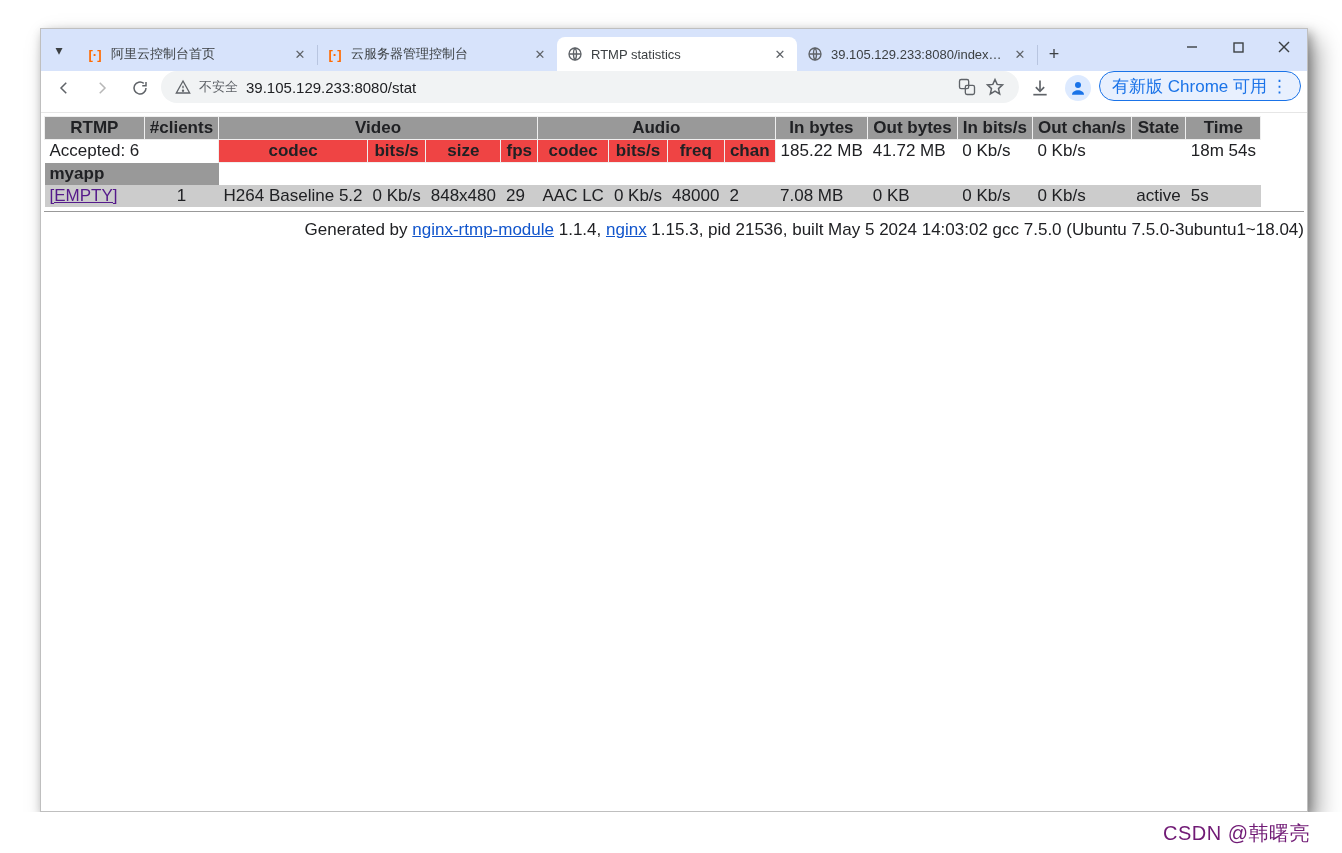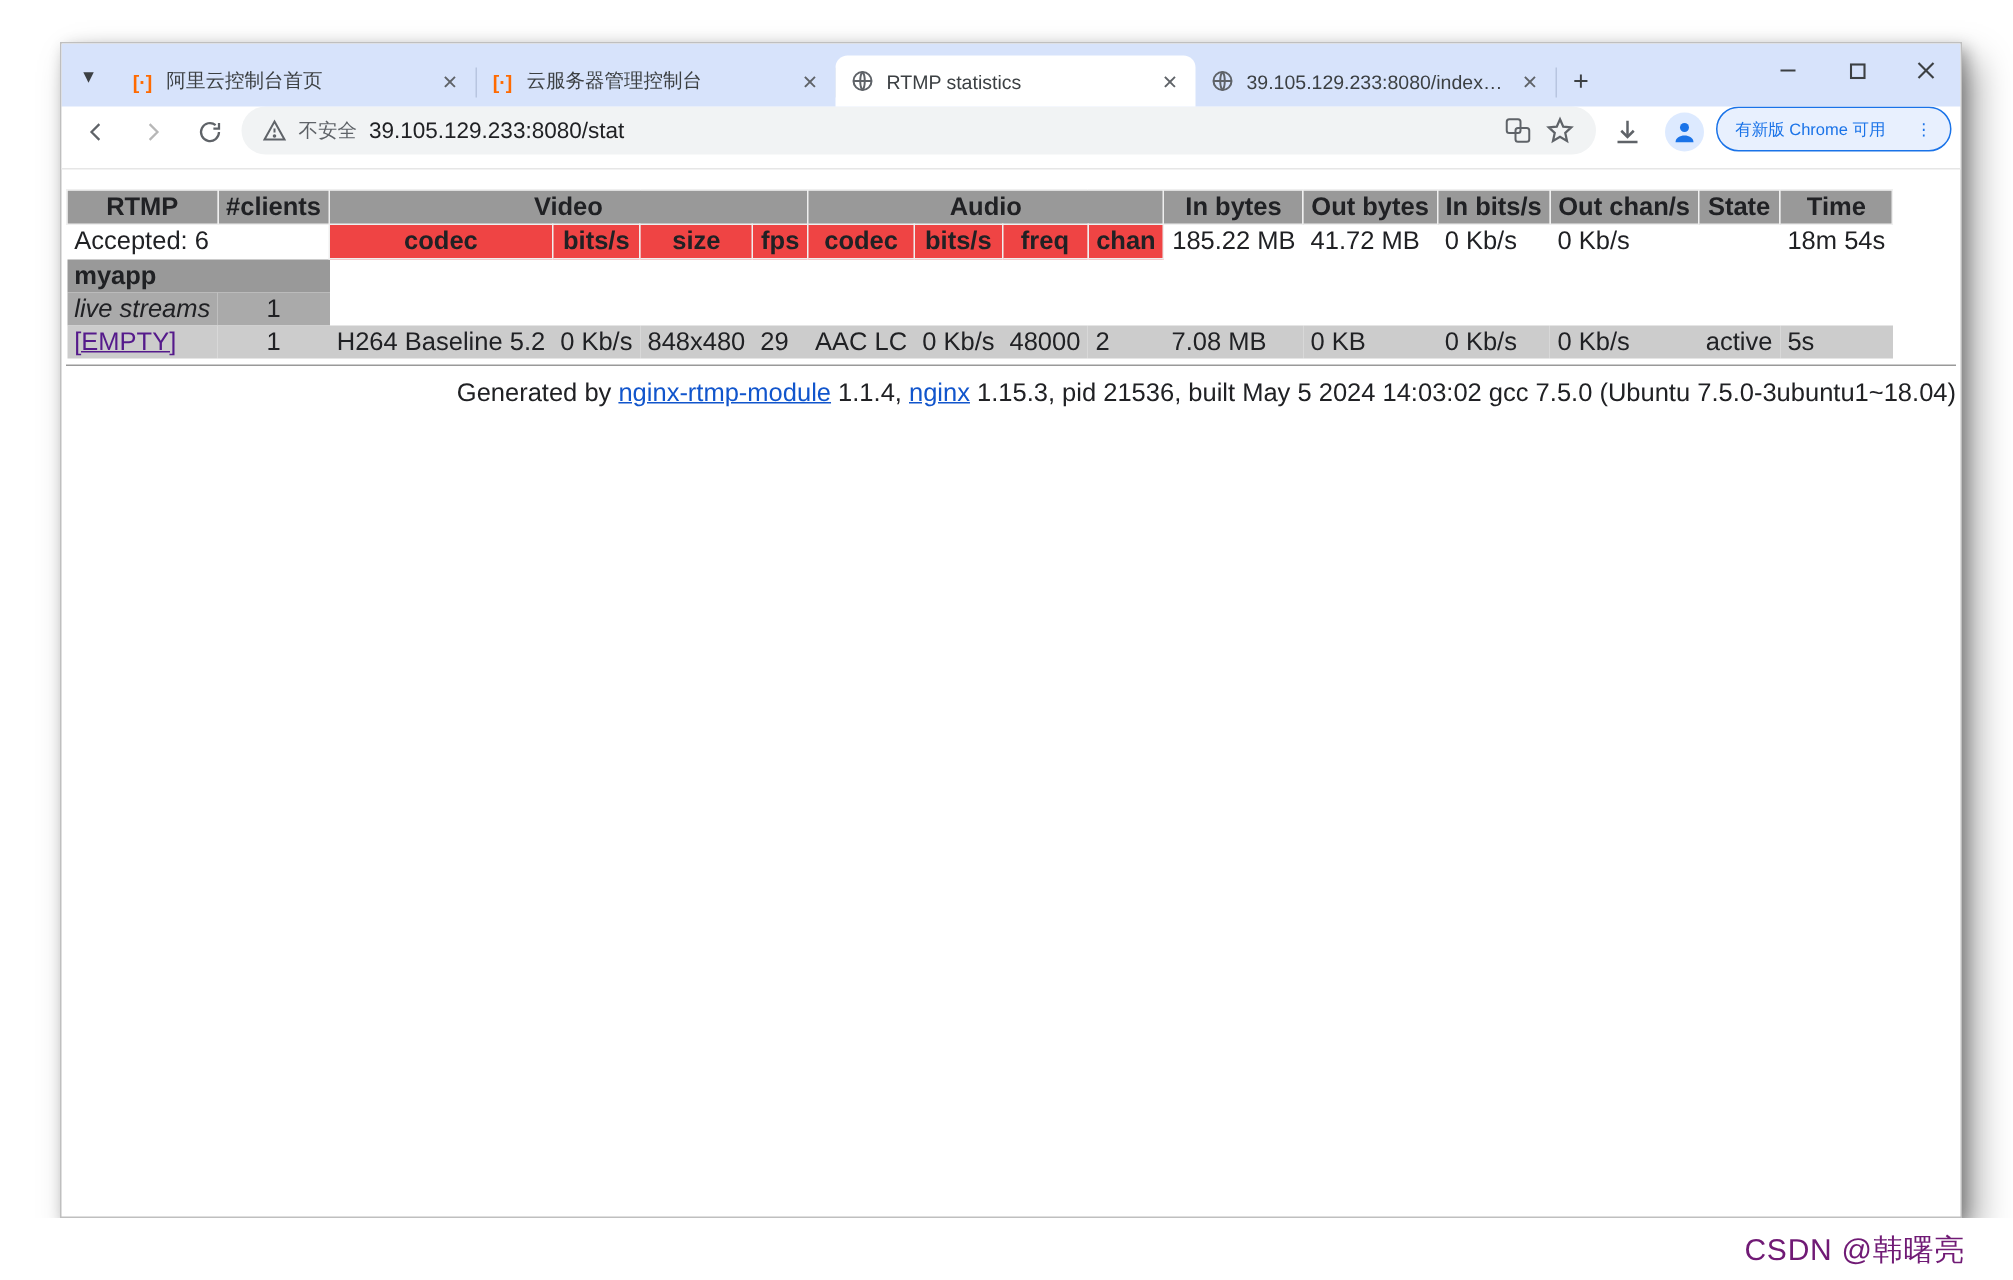--- a/index.html
+++ b/index.html
@@ -37,27 +37,27 @@
   
   .toolbar { height:42px; background:#fff; border-bottom:1px solid #e6e6e6; display:flex; padding:0 6px; gap:4px; }
   .tb-btn { width:34px; height:34px; display:flex; align-items:center; justify-content:center; color:#5f6368; border-radius:50%; }
   .tb-btn.disabled { color:#b7b7b7; }
   .omnibox { flex:1 1 auto; height:32px; background:#f1f3f4; border-radius:16px; display:flex; align-items:center; padding:0 14px; gap:8px; color:#3c4043; font-size:15px; }
   .omni-warn { width:16px; height:16px; }
   .omni-sec { font-size:13px; color:#5f6368; }
   .omni-url { flex:1 1 auto; color:#202124; }
   .pill {
     height:30px; border:1.5px solid #1a73e8; border-radius:16px;
-    color:#1a73e8; font-size:11px; display:flex; align-items:center;
-    padding:0 12px; gap:20px; background:#e8f0fe;
+    color:#1a73e8; font-size:17px; display:flex; align-items:center;
+    padding:0 12px; gap:4px; background:#e8f0fe;
   }
   .avatar { width:26px; height:26px; border-radius:50%; background:#ddeaff; display:flex; align-items:center; justify-content:center; color:#1a73e8; }
   
   .content { flex:1 1 auto; padding:3px; overflow:auto; }
-  table.stat { border-collapse:collapse; font-size:17px;margin-top:10px; }
+  table.stat { border-collapse:collapse; font-size:17px; }
   table.stat td, table.stat th { padding:1px 5px; white-space:nowrap; }
   .hdr { background:#999; font-weight:bold; text-align:center; border:1px solid #efefef; }
   .sub { background:#ef4444; font-weight:bold; text-align:center; border:1px solid #efefef; }
   .app { background:#999; font-weight:bold; }
   .ls-label { background:#aaa; font-style:italic; }
   .ls-count { background:#aaa; text-align:center; }
   .row-grey td { background:#ccc; }
   .num { text-align:left; padding-left:6px; }
   .streamlink { color:#551a8b; text-decoration:underline; }
   hr.sep2 { border:none; border-top:1px solid #999; margin:4px 0 8px 0; }
@@ -224,25 +224,20 @@
         <td class="num">41.72 MB</td>
         <td class="num">0 Kb/s</td>
         <td class="num">0 Kb/s</td>
         <td></td>
         <td class="num">18m 54s</td>
       </tr>
       <tr>
         <td class="app" colspan="2">myapp</td>
         <td colspan="14"></td>
       </tr>
-      <tr>
-        <td class="ls-label">live streams</td>
-        <td class="ls-count">1</td>
-        <td colspan="14"></td>
-      </tr>
       <tr class="row-grey">
         <td><a href="#" class="streamlink">[EMPTY]</a></td>
         <td style="text-align:center">1</td>
         <td>H264 Baseline 5.2</td>
         <td>0 Kb/s</td>
         <td>848x480</td>
         <td>29</td>
         <td>AAC LC</td>
         <td>0 Kb/s</td>
         <td>48000</td>

